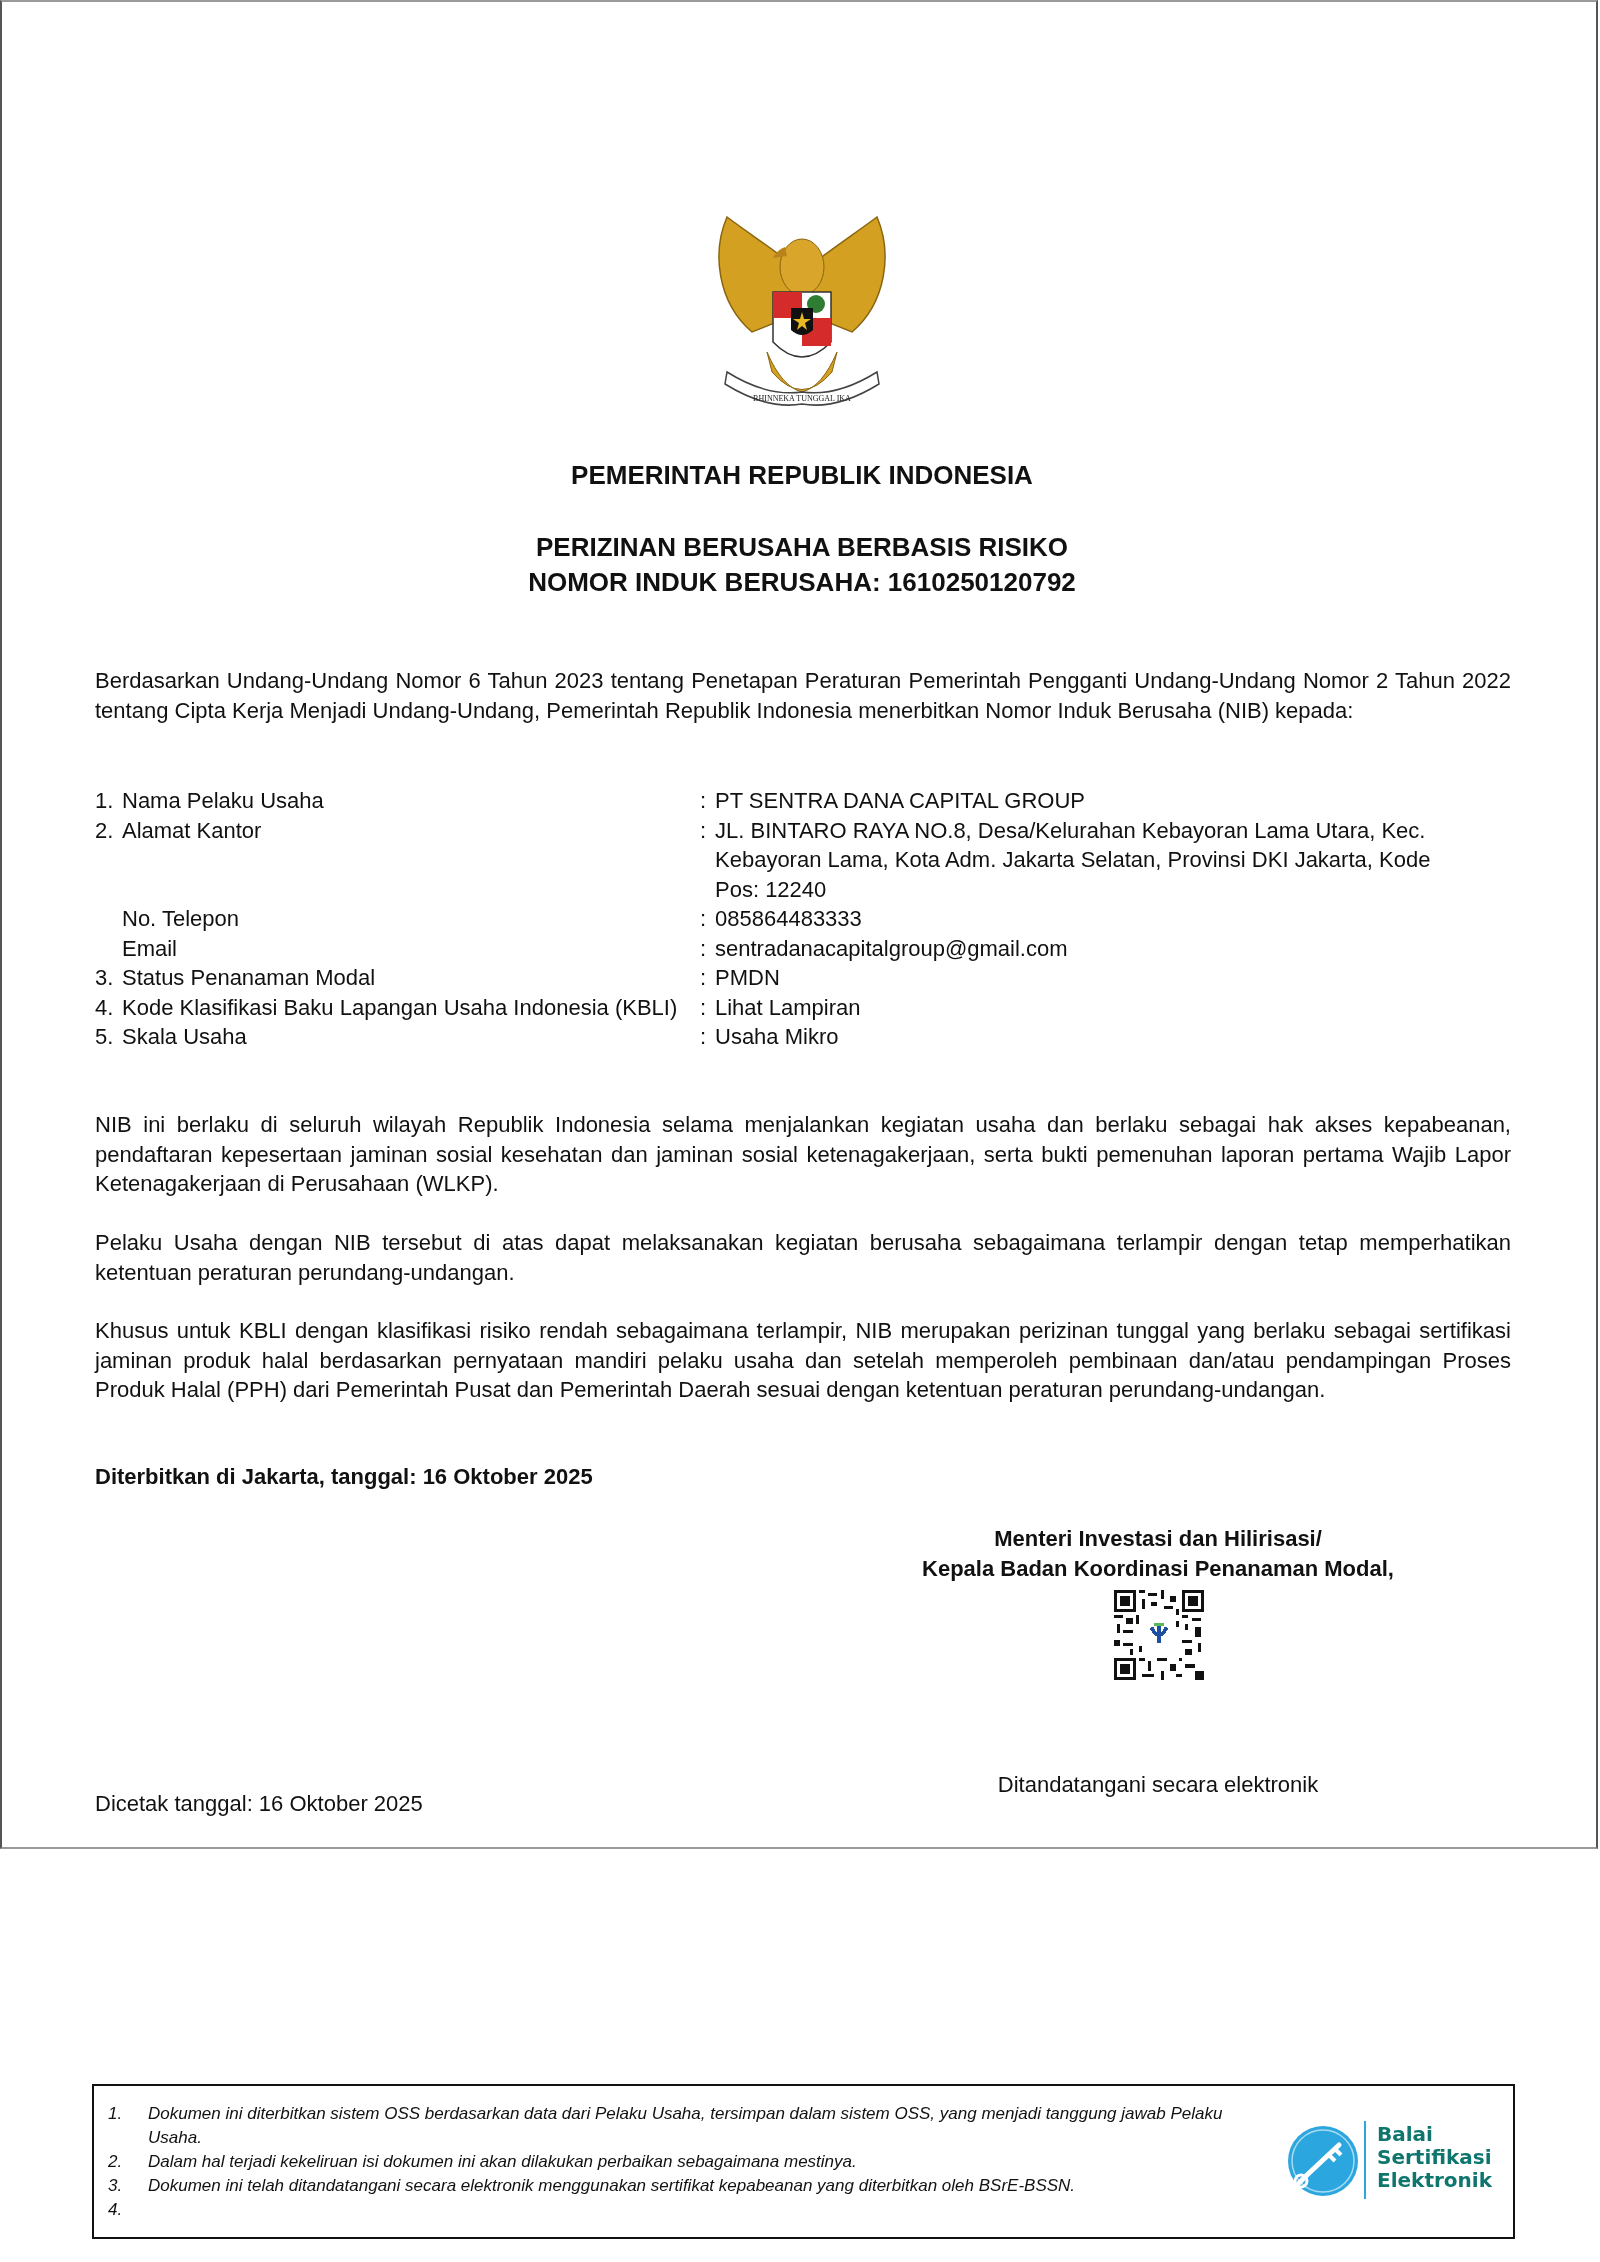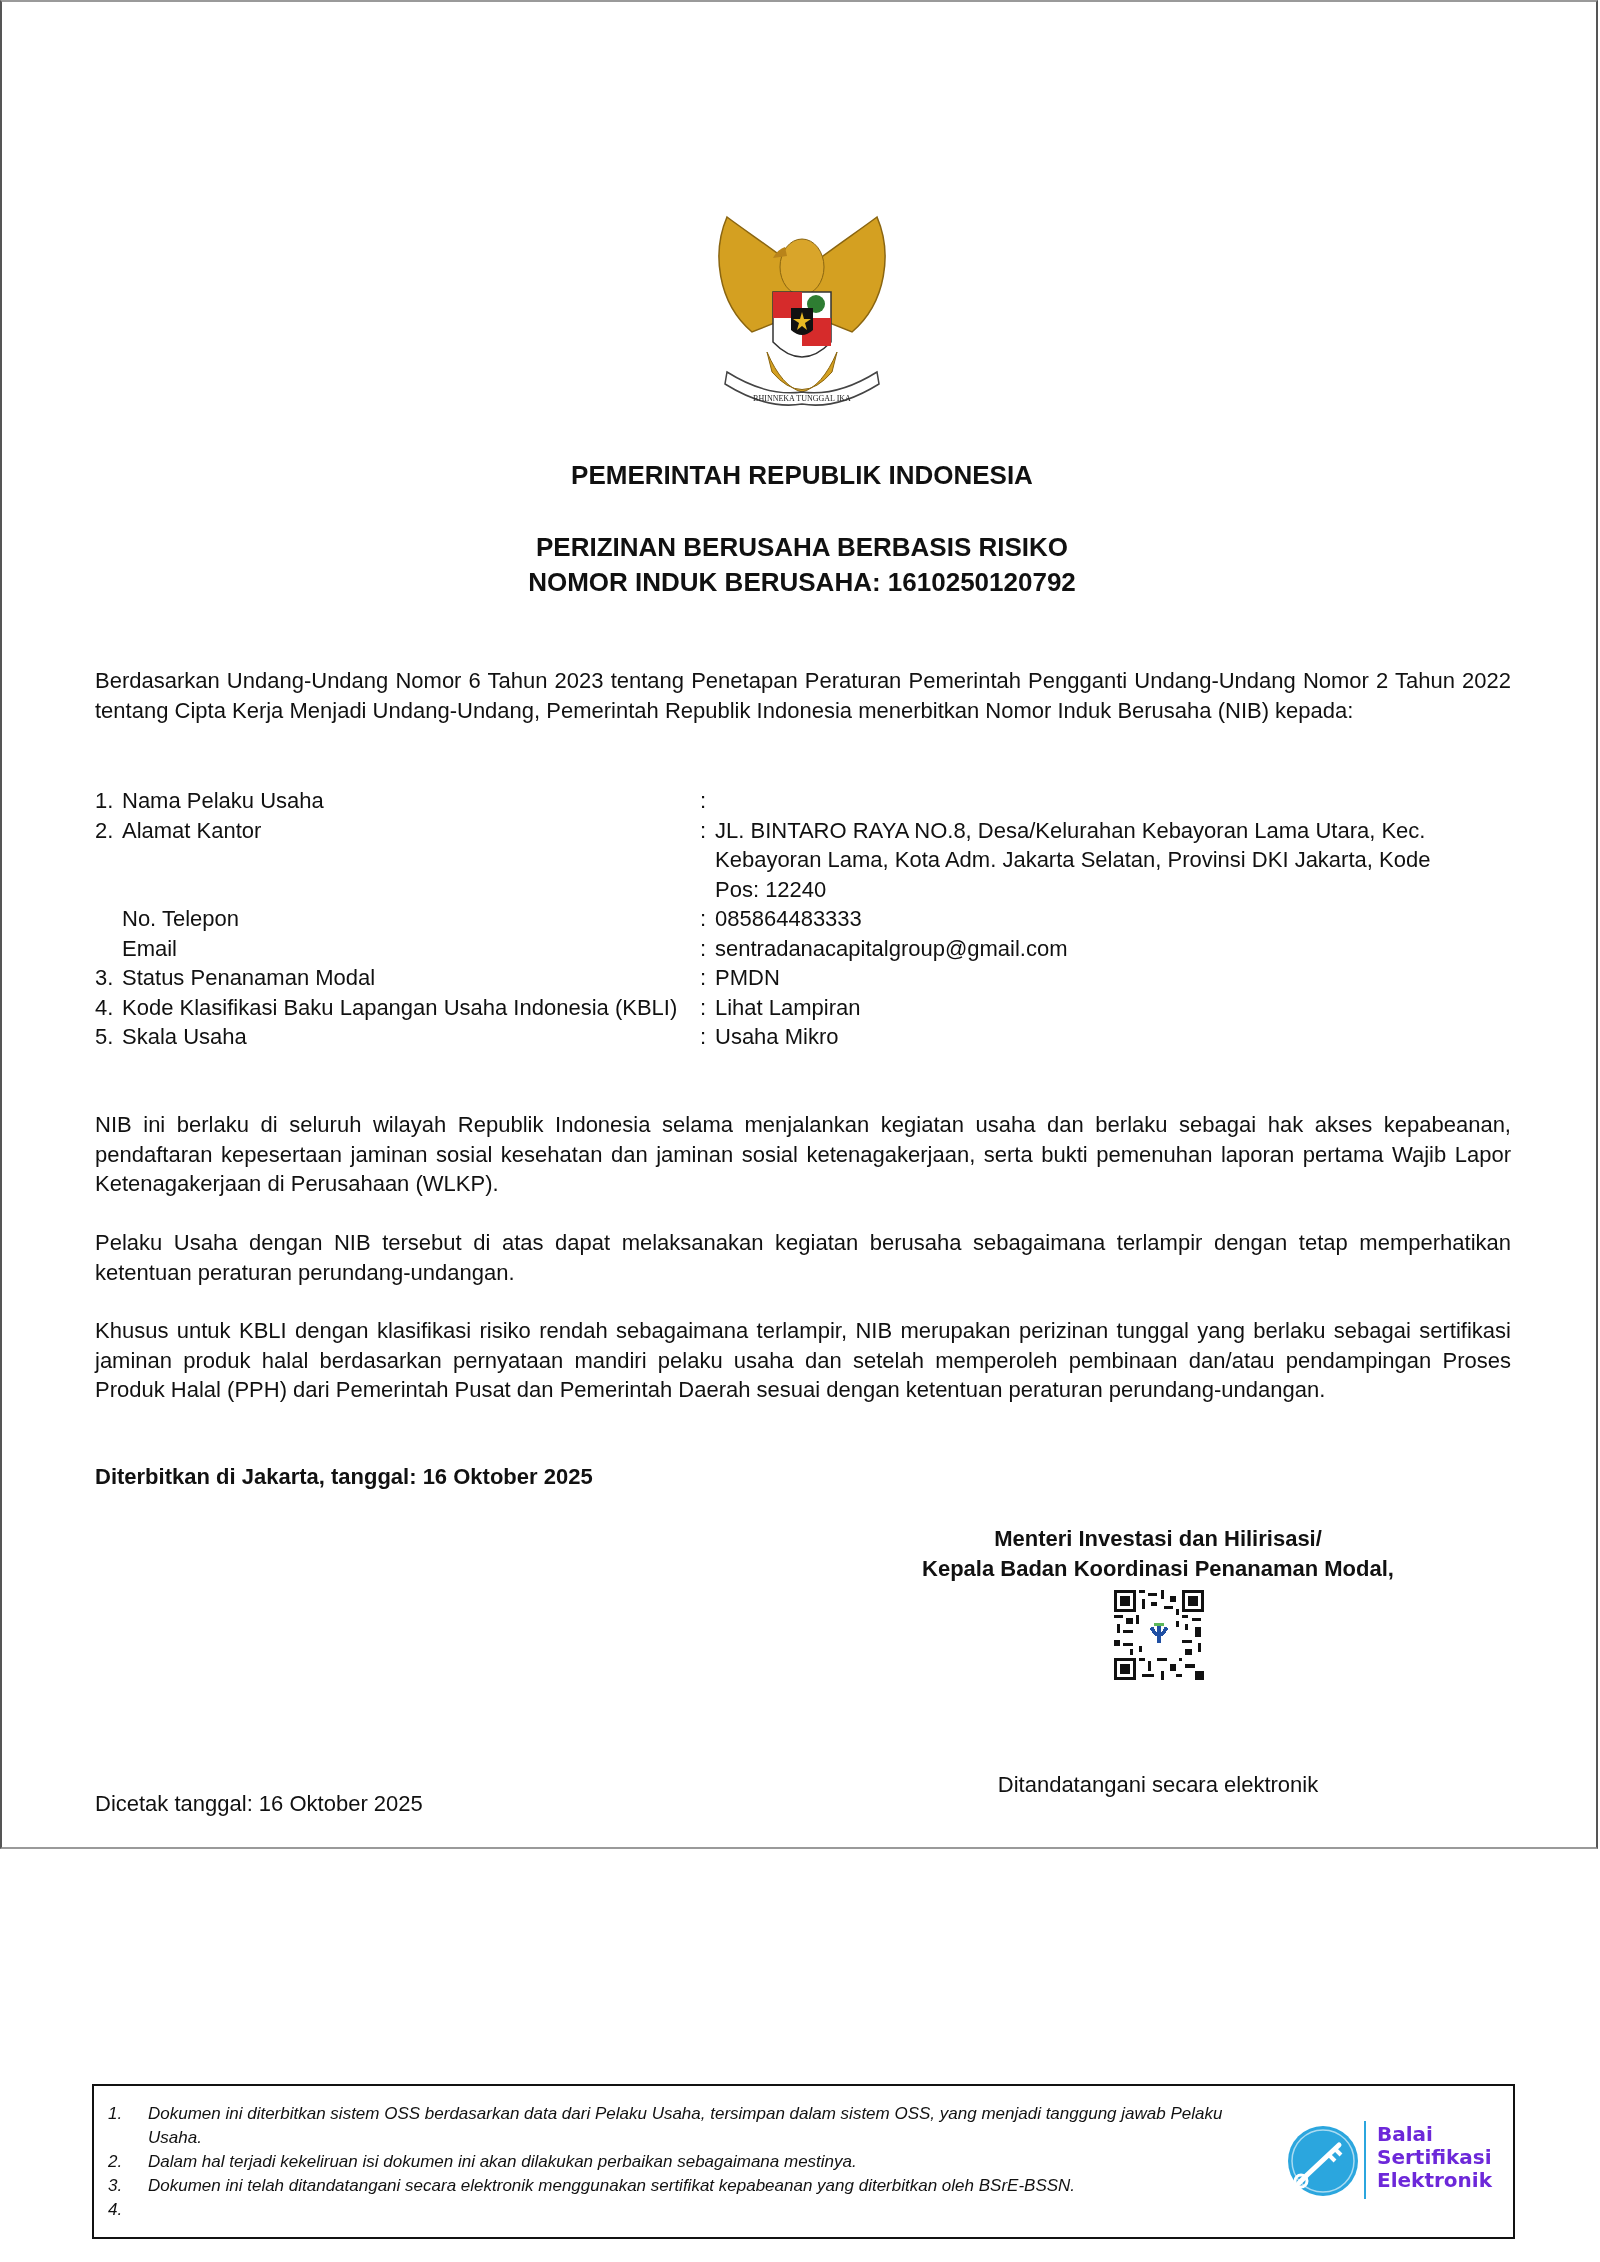--- a/index.html
+++ b/index.html
@@ -29,21 +29,21 @@
   .sign-title { top: 1522px; font-weight: bold; font-size: 22px; line-height: 30px; text-align: center; }
   .qr { position: absolute; left: 1112px; top: 1588px; width: 90px; height: 90px; }
   .sign-note { top: 1770px; font-size: 22px; }
   .printed { position: absolute; left: 93px; top: 1789px; font-size: 22px; text-align: right; }
   .footer { position: absolute; left: 90px; top: 2082px; width: 1423px; height: 155px;
             border: 2.5px solid #111; box-sizing: border-box; }
   .notes { position: absolute; left: 14px; top: 16px; width: 1170px; font-style: italic; font-size: 17px; line-height: 24px; margin: 0; padding: 0; list-style: none; }
   .notes li { display: flex; }
   .notes .n { width: 40px; flex: none; }
   .bsre { position: absolute; left: 1193px; top: 35px; width: 220px; height: 80px; }
-  .bsre-text { position: absolute; left: 90px; top: 2px; color: #6d28d9; font-weight: bold; font-size: 20px; line-height: 23px; font-family: "DejaVu Sans", sans-serif; }
+  .bsre-text { position: absolute; left: 90px; top: 2px; color: #0f766e; font-weight: bold; font-size: 20px; line-height: 23px; font-family: "DejaVu Sans", sans-serif; }
   .bsre-sep { position: absolute; left: 77px; top: 0; width: 2px; height: 78px; background: #2ba6de; }
 </style>
 </head>
 <body>
 
 <div class="page">
 
   <svg class="emblem" viewBox="0 0 190 205">
     <path d="M95 60 C70 40 40 20 20 5 C5 40 10 90 45 120 L70 110 Z" fill="#d4a021" stroke="#8a6510" stroke-width="1.5"></path>
     <path d="M95 60 C120 40 150 20 170 5 C185 40 180 90 145 120 L120 110 Z" fill="#d4a021" stroke="#8a6510" stroke-width="1.5"></path>
@@ -68,20 +68,21 @@
 
   <div class="para p1">Berdasarkan Undang-Undang Nomor 6 Tahun 2023 tentang Penetapan Peraturan Pemerintah Pengganti Undang-Undang Nomor 2 Tahun 2022 tentang Cipta Kerja Menjadi Undang-Undang, Pemerintah Republik Indonesia menerbitkan Nomor Induk Berusaha (NIB) kepada:</div>
 
   <div class="fields">
     <div class="row">
       <div class="lbl">
           <span class="num">1.</span>
           <span class="lbltext">Nama Pelaku Usaha</span>
         </div>
       <span class="colon">:</span>
+      <span class="val">PT SENTRA DANA CAPITAL GROUP</span>
     </div>
     <div class="row">
       <div class="lbl">
           <span class="num">2.</span>
           <span class="lbltext">Alamat Kantor</span>
         </div>
       <span class="colon">:</span>
       <span class="val" style="padding-right:60px">JL. BINTARO RAYA NO.8, Desa/Kelurahan Kebayoran Lama Utara, Kec. Kebayoran Lama, Kota Adm. Jakarta Selatan, Provinsi DKI Jakarta, Kode Pos: 12240</span>
     </div>
     <div class="row">

